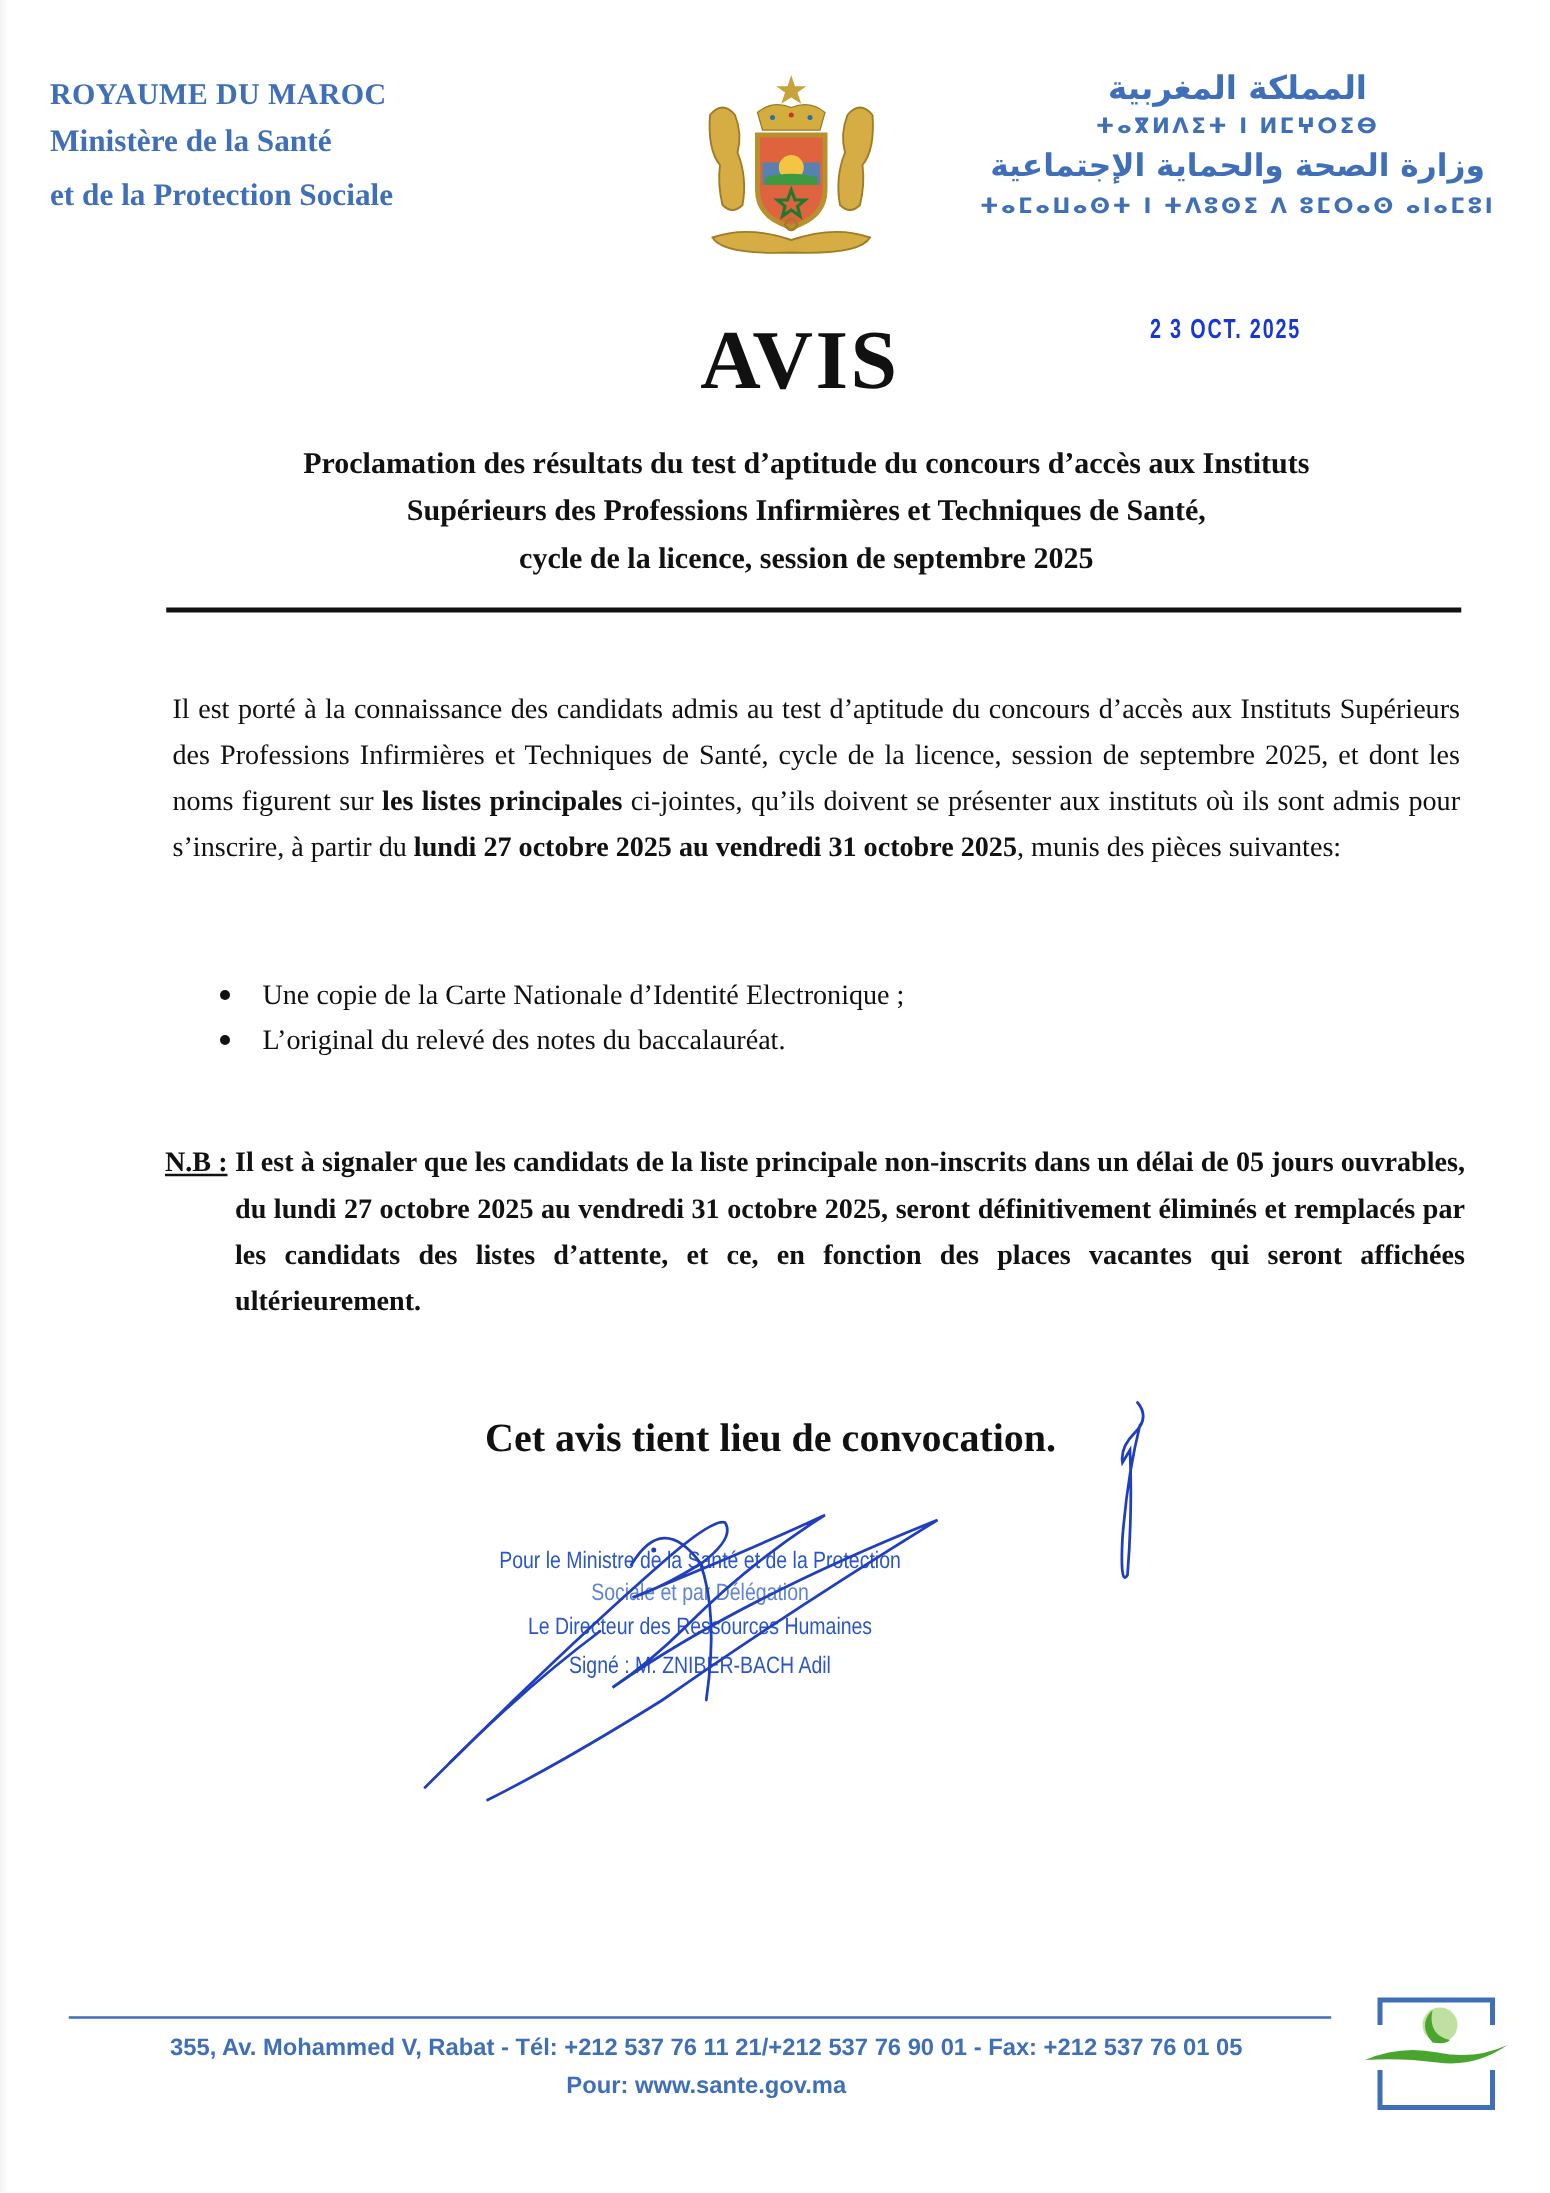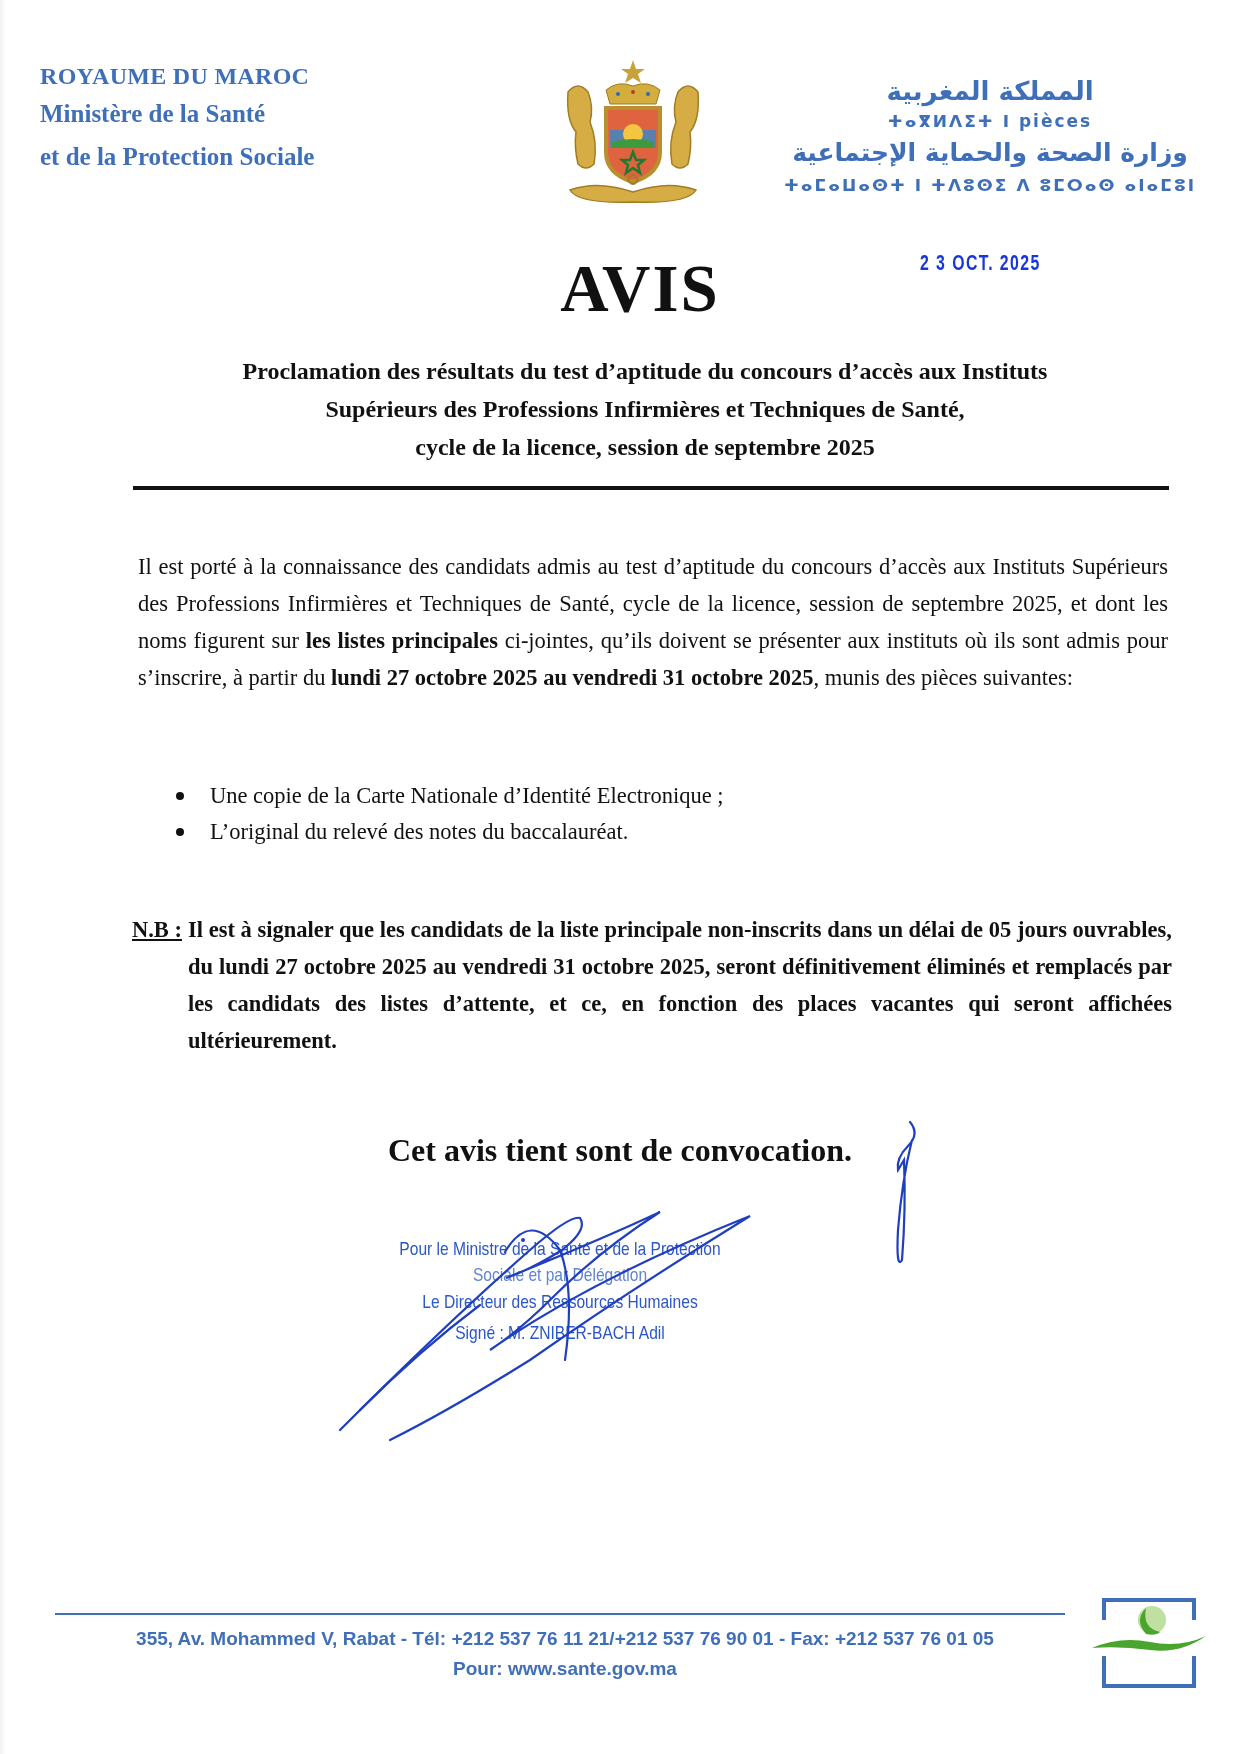--- a/index.html
+++ b/index.html
@@ -8,21 +8,21 @@
     .abs { position: absolute; }
 
     
     .hdr-left { left: 40px; top: 60px; width: 380px; text-align: left; color: #3f6fb8; font-weight: bold; font-family: "Liberation Serif", serif; }
     .hdr-left .l1 { font-size: 24px; line-height: 32px; letter-spacing: 0.3px; }
     .hdr-left .l2 { font-size: 25px; line-height: 44px; }
     .hdr-left .l3 { font-size: 25px; line-height: 42px; }
 
     
     .hdr-right { left: 760px; top: 54px; width: 460px; text-align: center; color: #3f6fb8; font-family: "DejaVu Sans", sans-serif; font-weight: bold; }
-    .hdr-right .ar1 { font-size: 26px; line-height: 34px; direction: rtl; margin-top: 20px; }
+    .hdr-right .ar1 { font-size: 26px; line-height: 34px; direction: rtl; }
     .hdr-right .tf1 { font-size: 17px; line-height: 26px; letter-spacing: 2px; }
     .hdr-right .ar2 { font-size: 25px; line-height: 38px; direction: rtl; }
     .hdr-right .tf2 { font-size: 17px; line-height: 26px; letter-spacing: 2px; }
 
     
     .emblem { left: 548px; top: 52px; width: 170px; height: 160px; }
 
     
     .avis { left: 540px; top: 258px; width: 200px; text-align: center; font-size: 67px; font-weight: bold; letter-spacing: 2px; line-height: 60px; }
     .stamp-date { left: 920px; top: 250px; color: #1837d8; font-family: "Liberation Sans", sans-serif; font-weight: bold; font-size: 22px; transform: scaleX(0.72); transform-origin: left top; letter-spacing: 2px; }
@@ -98,21 +98,21 @@
     <path d="M20,40 Q30,28 40,40 Q46,55 42,70 Q50,90 46,112 Q38,120 30,112 Q26,95 28,80 Q18,68 20,40 Z" fill="#d6ad45" stroke="#a17c25" stroke-width="1.5"></path>
     <path d="M150,40 Q140,28 130,40 Q124,55 128,70 Q120,90 124,112 Q132,120 140,112 Q144,95 142,80 Q152,68 150,40 Z" fill="#d6ad45" stroke="#a17c25" stroke-width="1.5"></path>
 
     <path d="M22,138 Q50,128 85,140 Q120,128 148,138 Q140,152 85,150 Q30,152 22,138 Z" fill="#d6ad45" stroke="#a17c25" stroke-width="1.5"></path>
     <path d="M80,128 Q85,118 90,128 Q85,136 80,128 Z" fill="none" stroke="#a17c25" stroke-width="2"></path>
   </svg>
 </div>
 
 <div class="abs hdr-right">
   <div class="ar1">المملكة المغربية</div>
-  <div class="tf1">ⵜⴰⴳⵍⴷⵉⵜ ⵏ pièces</div>
+  <div class="tf1">ⵜⴰⴳⵍⴷⵉⵜ ⵏ ⵍⵎⵖⵔⵉⴱ</div>
   <div class="ar2">وزارة الصحة والحماية الإجتماعية</div>
   <div class="tf2">ⵜⴰⵎⴰⵡⴰⵙⵜ ⵏ ⵜⴷⵓⵙⵉ ⴷ ⵓⵎⵔⴰⵙ ⴰⵏⴰⵎⵓⵏ</div>
 </div>
 
 <div class="abs avis">AVIS</div>
 <div class="abs stamp-date">2 3 OCT. 2025</div>
 
 <div class="abs title-block">
   <div>Proclamation des résultats du test d’aptitude du concours d’accès aux Instituts</div>
   <div>Supérieurs des Professions Infirmières et Techniques de Santé,</div>
@@ -127,21 +127,21 @@
   <li><span class="dot"></span><span>L’original du relevé des notes du baccalauréat.</span></li>
 </ul>
 
 <div class="abs nb">
   <div class="nb-wrap">
     <span class="nb-label">N.B :</span>
     <span class="nb-text">Il est à signaler que les candidats de la liste principale non-inscrits dans un délai de 05 jours ouvrables, du lundi 27 octobre 2025 au vendredi 31 octobre 2025, seront définitivement éliminés et remplacés par les candidats des listes d’attente, et ce, en fonction des places vacantes qui seront affichées ultérieurement.</span>
   </div>
 </div>
 
-<div class="abs convoc">Cet avis tient sont de convocation.</div>
+<div class="abs convoc">Cet avis tient lieu de convocation.</div>
 
 <div class="abs sig-block">
   <div class="s1">Pour le Ministre de la Santé et de la Protection</div>
   <div class="s2">Sociale et par Délégation</div>
   <div class="s3">Le Directeur des Ressources Humaines</div>
   <div class="s4">Signé : M. ZNIBER-BACH Adil</div>
 </div>
 
 <svg class="abs sig-svg" viewBox="0 0 620 420">
   <g fill="none" stroke="#1f3fc0" stroke-width="2.2" stroke-linecap="round">

